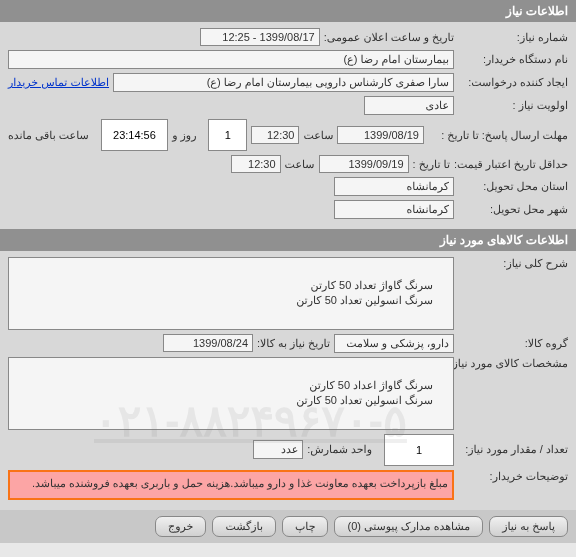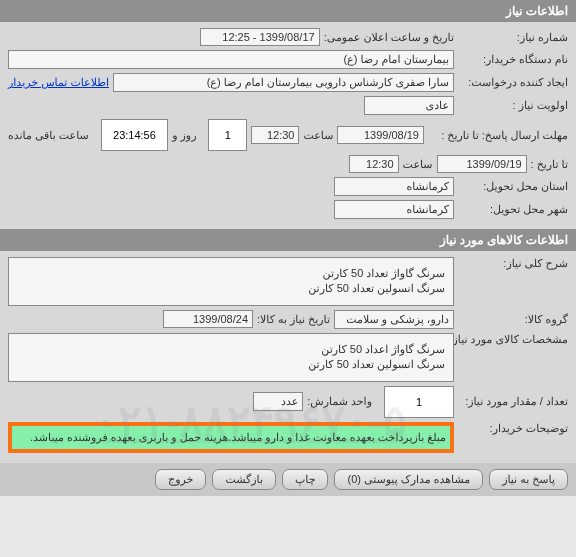--- a/index.html
+++ b/index.html
@@ -11,22 +11,22 @@
 .label-sm { color: #333; white-space: nowrap; }
 .field { background: #f5f5f5; border: 1px solid #888; padding: 2px 4px; min-height: 18px; color: #333; }
 .field-input { background: #fff; border: 1px solid #888; padding: 9px 4px; min-height: 18px; margin-left: 8px; }
 .wide { flex: 1; }
 .w120 { width: 120px; }
 .w90 { width: 90px; }
 .w50 { width: 50px; }
 .w70 { width: 70px; }
 .w40 { width: 40px; }
 .link { color: #0033cc; text-decoration: underline; cursor: pointer; }
-.textarea { background: #86efac; border: 4px solid #f97316; padding: 4px; width: 100%; min-height: 30px; color: #333; line-height: 1.4; }
-.textarea-ro { background: #f5f5f5; border: 1px solid #888; padding: 8px; width: 100%; min-height: 28px; color: #333; line-height: 1.4; }
+.textarea { background: #fca5a5; border: 2px solid #f97316; padding: 4px; width: 100%; min-height: 30px; color: #333; line-height: 1.4; }
+.textarea-ro { background: #f5f5f5; border: 1px solid #888; padding: 20px; width: 100%; min-height: 28px; color: #333; line-height: 1.4; }
 .btn-row { background: #c8c8c8; padding: 6px 8px; display: flex; gap: 6px; justify-content: flex-start; }
 .btn { background: linear-gradient(#f0f0f0,#d0d0d0); border: 1px solid #888; border-radius: 7px; padding: 3px 12px; font-size: 11px; cursor: pointer; color: #333; }
 .watermark { position: absolute; font-size: 44px; color: rgba(120,120,120,0.12); pointer-events: none; top: 395px; left: 94px; letter-spacing: 4px; font-weight: bold; text-decoration: underline; }
 .wrap { position: relative; }
 </style>
 </head>
 <body>
 
 <div class="wrap">
 
@@ -61,20 +61,21 @@
   <span class="field w90">1399/08/19</span>
   <span class="label-sm">ساعت</span>
   <span class="field w50">12:30</span>
   <span class="field-input w40" style="text-align:center">1</span>
   <span class="label-sm">روز و</span>
   <span class="field-input w70" style="text-align:center">23:14:56</span>
   <span class="label-sm">ساعت باقی مانده</span>
 </div>
 
 <div class="row">
+  <span class="label" style="min-width:100px">حداقل تاریخ اعتبار قیمت:</span>
   <span class="label-sm" style="min-width:36px">تا تاریخ :</span>
   <span class="field w90">1399/09/19</span>
   <span class="label-sm">ساعت</span>
   <span class="field w50">12:30</span>
 </div>
 
 <div class="row">
   <span class="label">استان محل تحویل:</span>
   <span class="field w120">کرمانشاه</span>
 </div>

